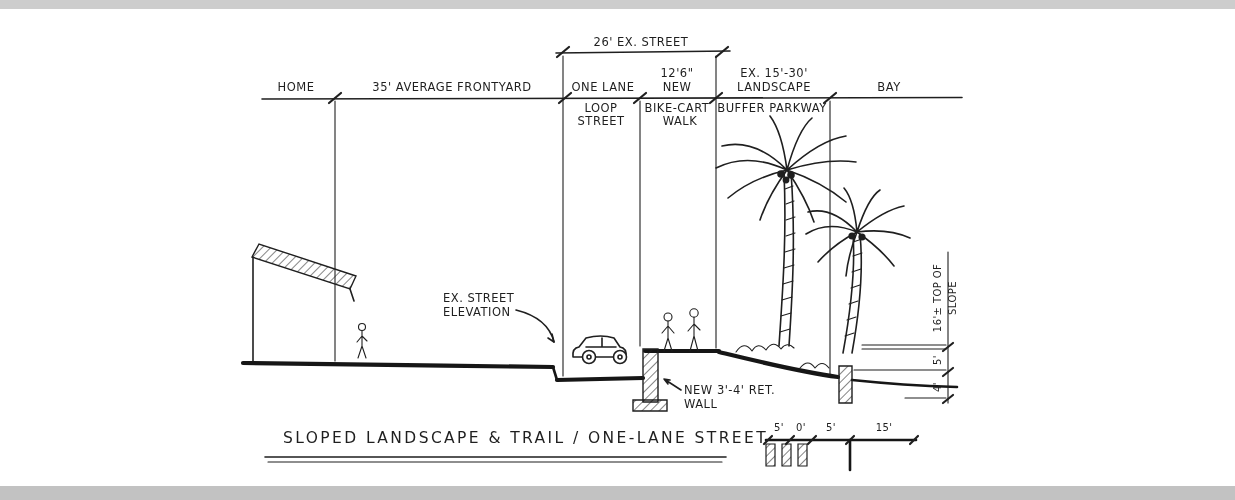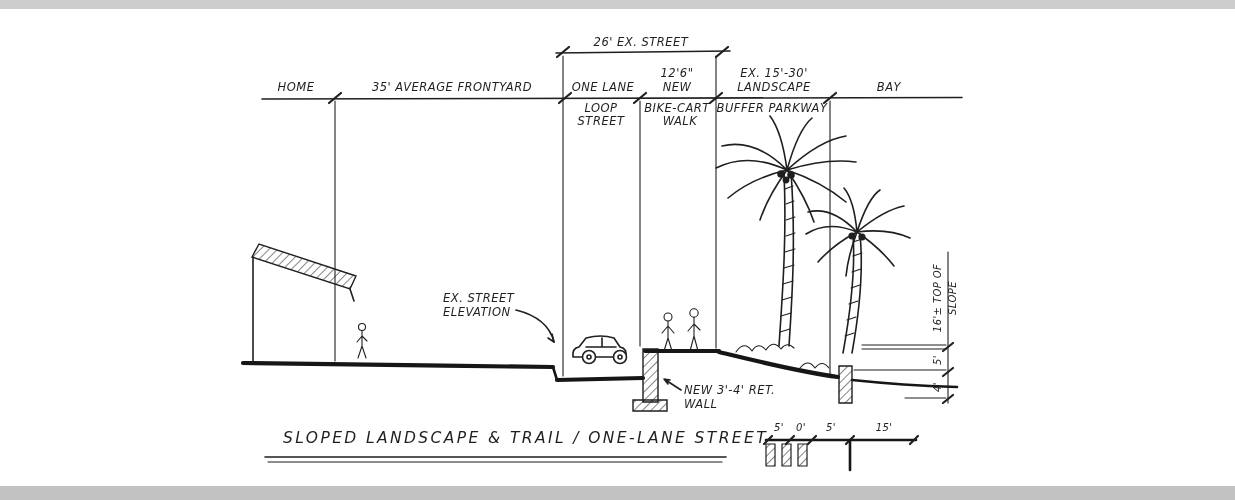--- a/index.html
+++ b/index.html
@@ -1,16 +1,16 @@
 <!DOCTYPE html>
 <html><head>
 <meta charset="utf-8">
 <style>
   html,body{margin:0;padding:0;background:#ffffff;}
-  .canvas{position:relative;width:1235px;height:500px;background:#ffffff;overflow:hidden;font-style:italic;}
+  .canvas{position:relative;width:1235px;height:500px;background:#ffffff;overflow:hidden;}
   svg{display:block;}
   text{font-family:"DejaVu Sans",sans-serif;fill:#1f1f1f;}
   .lbl{font-size:11.5px;letter-spacing:.5px;}
   .lbl-s{font-size:10px;letter-spacing:.4px;}
   .ttl{font-size:15.5px;letter-spacing:2.4px;font-weight:500;}
   .ln{stroke:#1f1f1f;fill:none;stroke-linecap:round;stroke-linejoin:round;stroke-width:1.1;}
   .ln2{stroke:#1f1f1f;fill:none;stroke-linecap:round;stroke-linejoin:round;stroke-width:1.6;}
   .tick{stroke:#1f1f1f;stroke-width:2.2;stroke-linecap:round;}
   .thick{stroke:#161616;stroke-width:4.2;fill:none;stroke-linecap:round;stroke-linejoin:round;}
   .mid{stroke:#161616;stroke-width:2.6;fill:none;stroke-linecap:round;}

